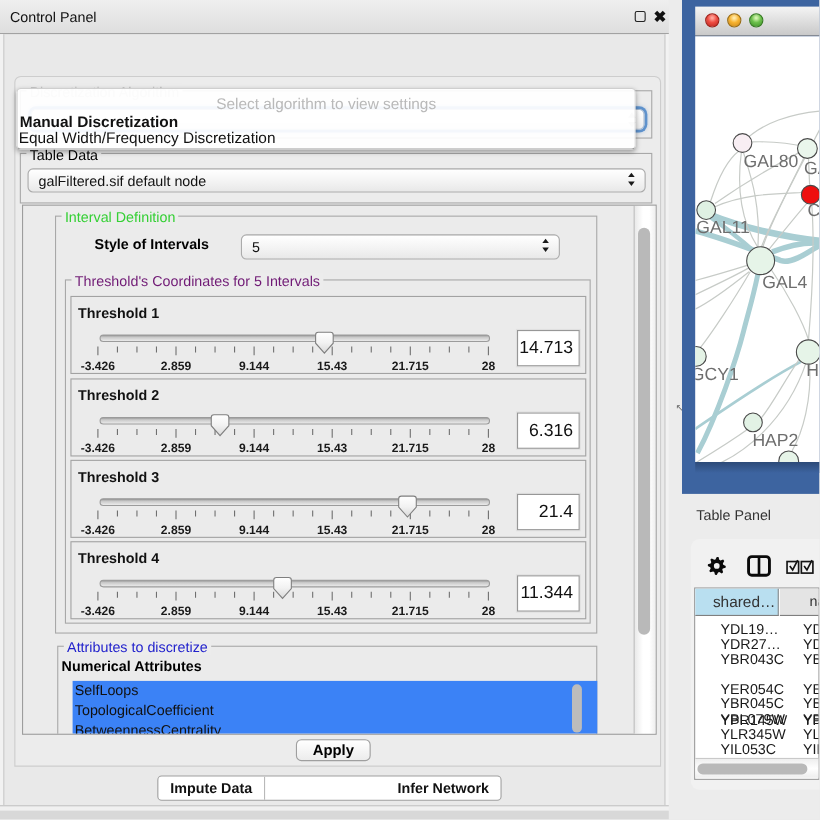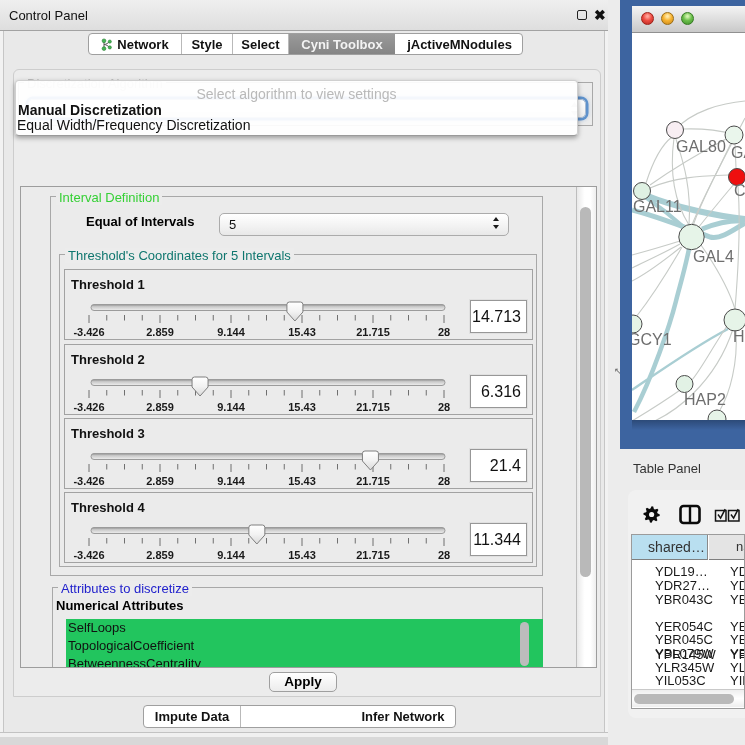--- a/index.html
+++ b/index.html
@@ -46,21 +46,21 @@
 #vscroll .thumb { position:absolute; left:3px; top:20px; width:11px; height:370px; background:#b9b9b9; border-radius:6px; }
 
 
 .thp { position:absolute; left:43px; width:469px; height:71px; border:1px solid #a2a2a2; }
 .thlabel { position:absolute; left:6px; top:7px; font-size:13px; font-weight:bold; color:#111; }
 .valbox { position:absolute; left:405px; top:30px; width:57px; height:33px; background:#fff;
   border:1px solid #979797; box-shadow:0 0 0 1px #e0e0e0; font-size:16px; color:#111;
   text-align:right; line-height:31px; padding-right:5px; }
 
 
-#attrlist { position:absolute; left:45px; width:477px; height:48px; background:#22c55e;
+#attrlist { position:absolute; left:45px; width:477px; height:48px; background:#3b82f6;
   font-size:13px; color:#111; overflow:hidden; }
 #attrlist div { padding-left:2px; height:18px; line-height:18px; }
 #attrthumb { position:absolute; left:499px; top:435px; width:9px; height:44px; background:#bcbcbc; border-radius:5px; }
 
 
 #applybtn { position:absolute; left:255px; top:602px; width:68px; height:20px; background:linear-gradient(#ffffff,#ececec);
   border:1px solid #9f9f9f; border-radius:5px; font-size:13.5px; font-weight:700; text-align:center; line-height:18px; }
 
 
 #bottabs { position:absolute; left:143px; top:705px; width:313px; height:23px;
@@ -110,58 +110,57 @@
 <div id="cpwin">
   <div id="cptitle">
       <span class="t">Control Panel</span>
     </div>
   <div id="icoFloat"></div>
     <div id="icoClose">✖</div>
   <div class="leftedge"></div>
     <div class="rightedge"></div>
     <div class="botedge"></div>
 
-  <div id="toptabs">
-    <div class="tseg" style="left:0;width:93px;"><svg id="netic" width="11" height="13" viewBox="0 0 11 13">
-          <path d="M3,3 V10.5 M3,6.5 C5,6.5 7,5 8.5,3.8 M3,6.5 C5,6.5 7,8 8.5,9.2" stroke="#555" stroke-width="1" fill="none"></path>
-          <circle cx="3" cy="2.8" r="1.9" fill="#43b553" stroke="#2b7d36" stroke-width="0.6"></circle>
-          <circle cx="3" cy="10.6" r="1.9" fill="#43b553" stroke="#2b7d36" stroke-width="0.6"></circle>
-          <circle cx="8.8" cy="3.6" r="1.6" fill="#43b553" stroke="#2b7d36" stroke-width="0.6"></circle>
-          <circle cx="8.8" cy="9.4" r="1.6" fill="#43b553" stroke="#2b7d36" stroke-width="0.6"></circle>
-        </svg>Network</div>
-    <div class="tseg" style="left:93px;width:51px;">Style</div>
-    <div class="tseg" style="left:144px;width:56px;">Select</div>
-    <div class="tseg sel" style="left:200px;width:106px;">Cyni Toolbox</div>
-    <div class="tseg" style="left:306px;width:129px;border-right:none;">jActiveMNodules</div>
-  </div>
 
   <div id="tabpanel">
 
     <div class="group" style="left:4px;top:12px;width:575px;height:44px;">
       <div class="gtitle" style="color:#bdbdbd;">Discretization Algorithm</div>
     </div>
 
+    <div class="group" style="left:4px;top:69px;width:575px;height:46px;">
+      <div class="gtitle">Table Data</div>
+      <div class="combo" style="left:6px;top:13px;width:562px;height:22px;">
+        <span class="ctext">galFiltered.sif default node</span>
+        <span class="arr">
+            <svg width="8" height="14" viewBox="0 0 8 14">
+              <path d="M4,1 L7,5 H1 Z" fill="#1a1a1a"></path>
+              <path d="M4,13 L1,9 H7 Z" fill="#1a1a1a"></path>
+            </svg>
+          </span>
+      </div>
+    </div>
 
     <div id="scrollpane">
 
       <div class="group" style="left:29px;top:9px;width:493px;height:380px;">
         <div class="gtitle" style="color:#35d035;">Interval Definition</div>
       </div>
-      <div style="position:absolute;left:65px;top:27px;font-size:13px;font-weight:bold;">Equal of Intervals</div>
+      <div style="position:absolute;left:65px;top:27px;font-size:13px;font-weight:bold;">Style of Intervals</div>
       <div class="combo" style="left:198px;top:26px;width:290px;height:23px;">
         <span class="ctext">5</span>
         <span class="arr">
             <svg width="8" height="14" viewBox="0 0 8 14">
               <path d="M4,1 L7,5 H1 Z" fill="#1a1a1a"></path>
               <path d="M4,13 L1,9 H7 Z" fill="#1a1a1a"></path>
             </svg>
           </span>
       </div>
       <div class="group" style="left:38px;top:67px;width:478px;height:313px;">
-        <div class="gtitle" style="color:#0f766e;">Threshold's Coordinates for 5 Intervals</div>
+        <div class="gtitle" style="color:#701a75;">Threshold's Coordinates for 5 Intervals</div>
       </div>
 
 <div class="thp" style="top:82px;">
   <div class="thlabel">Threshold 1</div>
   <svg width="469" height="71" viewBox="0 0 469 71" style="position:absolute;left:0;top:0;">
             <defs>
               <linearGradient id="tg" x1="0" y1="0" x2="0" y2="1">
                 <stop offset="0" stop-color="#8f8f8f"></stop>
                 <stop offset="0.35" stop-color="#c9c9c9"></stop>
                 <stop offset="1" stop-color="#efefef"></stop>

